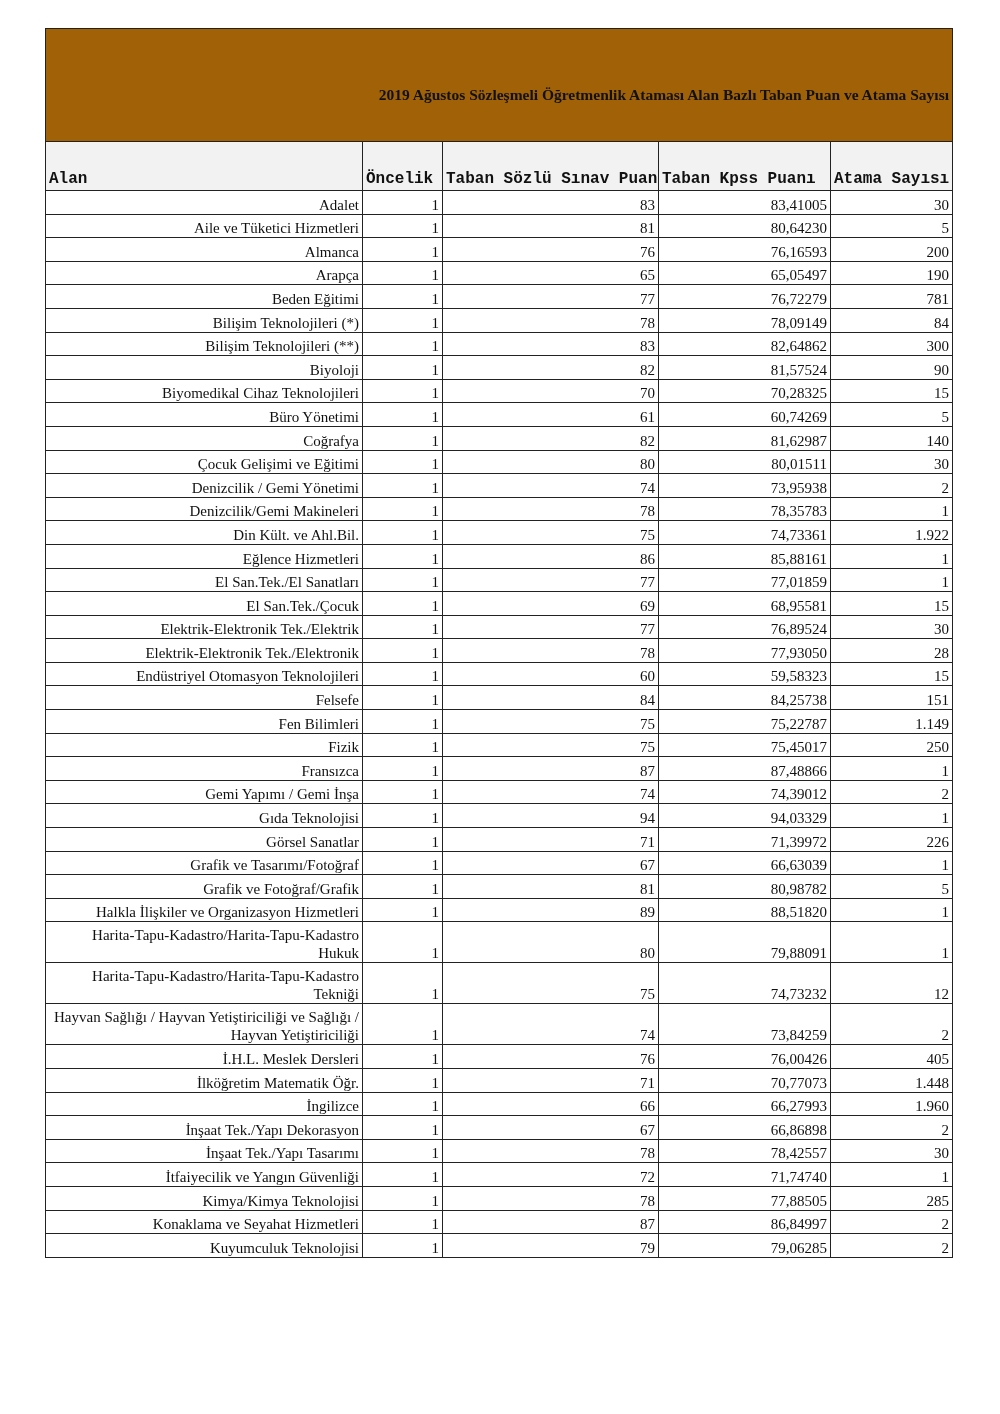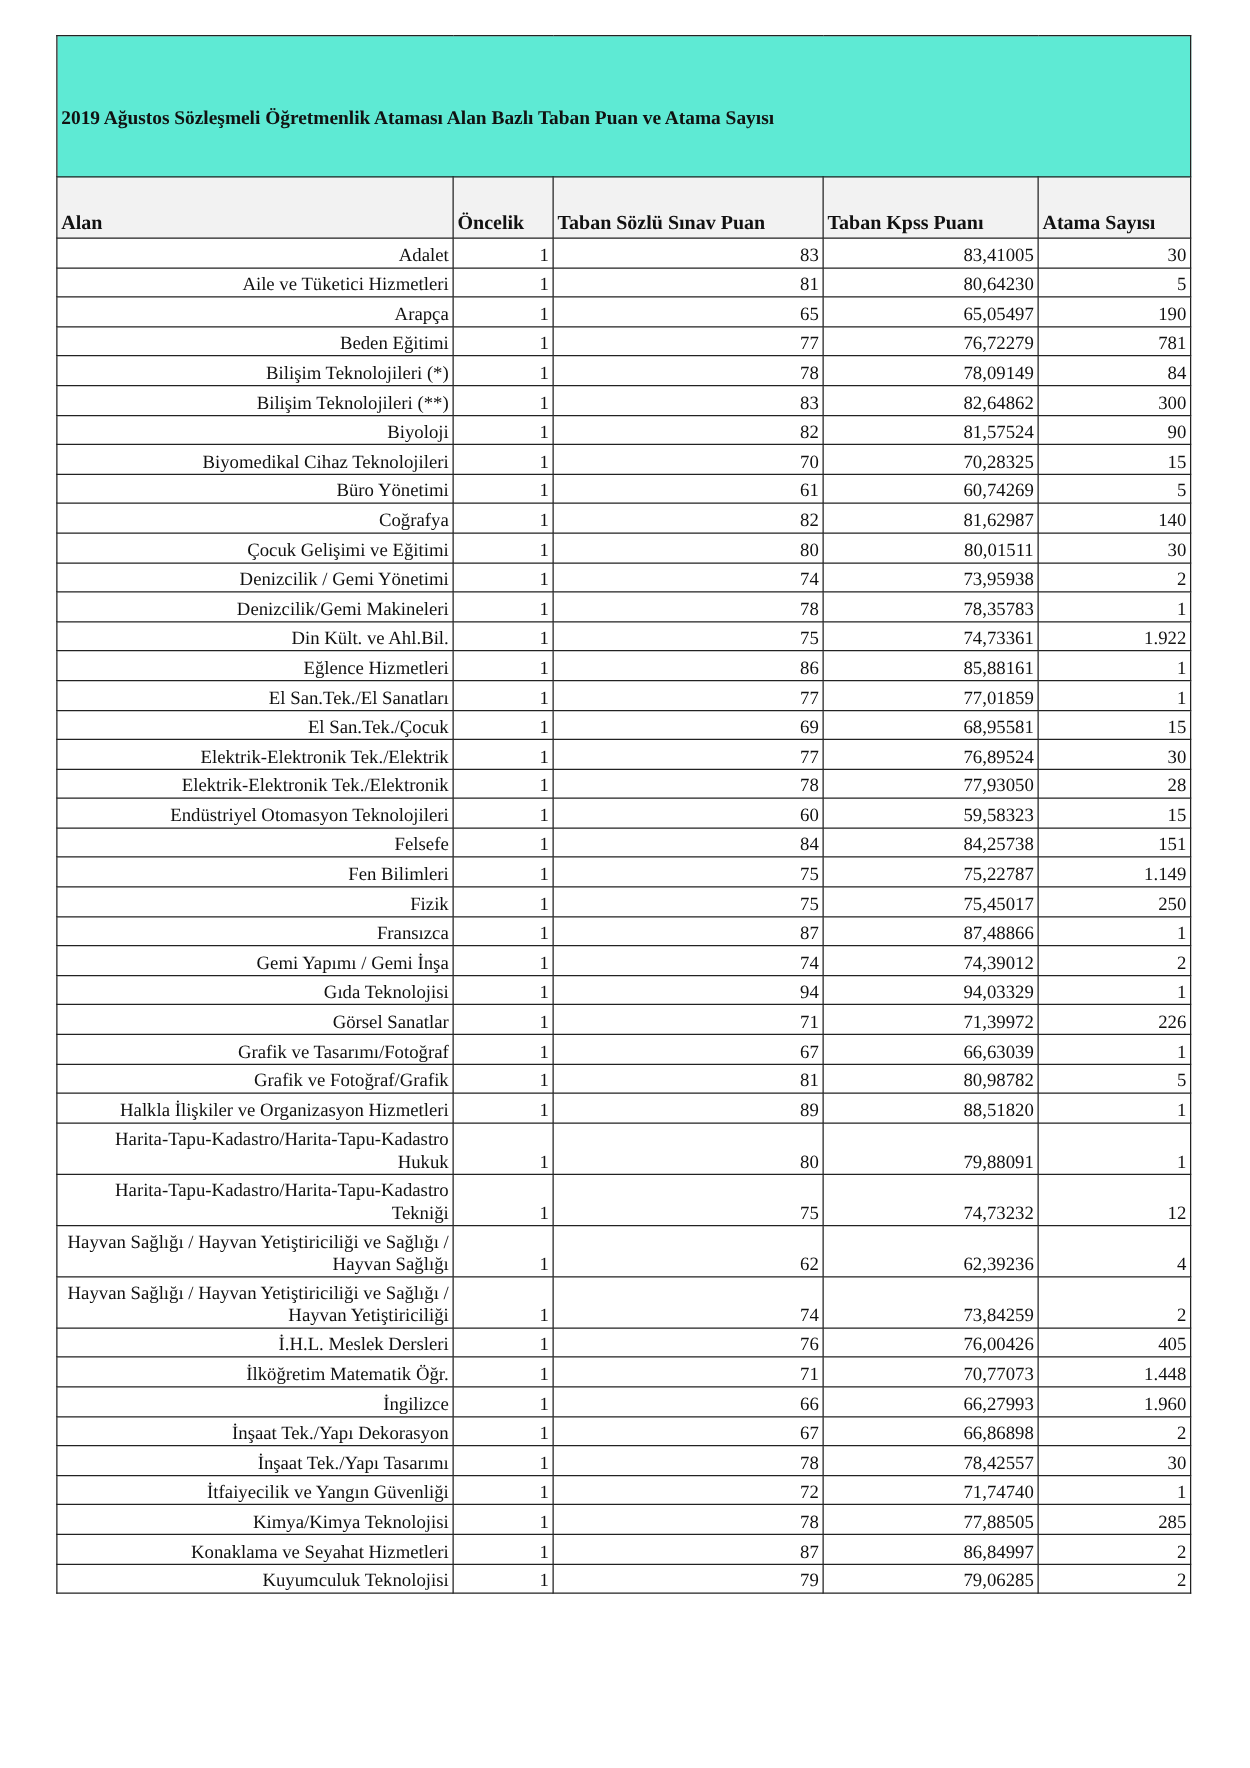--- a/index.html
+++ b/index.html
@@ -1,24 +1,24 @@
 <!DOCTYPE html>
 <html><head>
 <meta charset="utf-8">
 <style>
   html, body { margin: 0; padding: 0; background: #ffffff; }
   body { width: 1000px; height: 1414px; position: relative; overflow: hidden;
          font-family: "Liberation Serif", "DejaVu Serif", serif; color: #111; }
   .sheet { position: absolute; left: 45px; top: 28px; width: 907px; }
   table { border-collapse: collapse; width: 907px; table-layout: fixed; }
   td, th { border: 1.5px solid #222; padding: 0 3px; font-size: 15px; line-height: 18px; }
-  .title-cell { height: 92px; background: #5eead4; text-align: left; font-weight: bold;
+  .title-cell { height: 92px; background: #a16207; text-align: right; font-weight: bold;
                 font-size: 15.5px; vertical-align: middle; padding-top: 20px; margin-top: 11px; }
   thead th.col-head { height: 46px; background: #f2f2f2; font-weight: bold; font-size: 16px;
-                      vertical-align: bottom; text-align: left; padding-bottom: 2px; white-space: nowrap; }
+                      vertical-align: bottom; text-align: left; padding-bottom: 2px; white-space: nowrap; font-family: Liberation Mono, monospace; }
   tbody td { height: 22.6px; vertical-align: bottom; }
   tbody tr.tall td { height: 40px; }
   td.num { text-align: right; }
   td.name { text-align: right; }
   col.c1 { width: 317px; } col.c2 { width: 80px; } col.c3 { width: 216px; }
   col.c4 { width: 172px; } col.c5 { width: 122px; }
 </style>
 </head>
 <body>
 
@@ -52,20 +52,27 @@
           <td class="num">30</td>
         </tr>
         <tr>
           <td class="name">Aile ve Tüketici Hizmetleri</td>
           <td class="num">1</td>
           <td class="num">81</td>
           <td class="num">80,64230</td>
           <td class="num">5</td>
         </tr>
         <tr>
+          <td class="name">Almanca</td>
+          <td class="num">1</td>
+          <td class="num">76</td>
+          <td class="num">76,16593</td>
+          <td class="num">200</td>
+        </tr>
+        <tr>
           <td class="name">Arapça</td>
           <td class="num">1</td>
           <td class="num">65</td>
           <td class="num">65,05497</td>
           <td class="num">190</td>
         </tr>
         <tr>
           <td class="name">Beden Eğitimi</td>
           <td class="num">1</td>
           <td class="num">77</td>
@@ -260,27 +267,20 @@
           <td class="num">80</td>
           <td class="num">79,88091</td>
           <td class="num">1</td>
         </tr>
         <tr class="tall">
           <td class="name">Harita-Tapu-Kadastro/Harita-Tapu-Kadastro Tekniği</td>
           <td class="num">1</td>
           <td class="num">75</td>
           <td class="num">74,73232</td>
           <td class="num">12</td>
-        </tr>
-        <tr class="tall">
-          <td class="name">Hayvan Sağlığı / Hayvan Yetiştiriciliği ve Sağlığı / Hayvan Sağlığı</td>
-          <td class="num">1</td>
-          <td class="num">62</td>
-          <td class="num">62,39236</td>
-          <td class="num">4</td>
         </tr>
         <tr class="tall">
           <td class="name">Hayvan Sağlığı / Hayvan Yetiştiriciliği ve Sağlığı / Hayvan Yetiştiriciliği</td>
           <td class="num">1</td>
           <td class="num">74</td>
           <td class="num">73,84259</td>
           <td class="num">2</td>
         </tr>
         <tr>
           <td class="name">İ.H.L. Meslek Dersleri</td>

